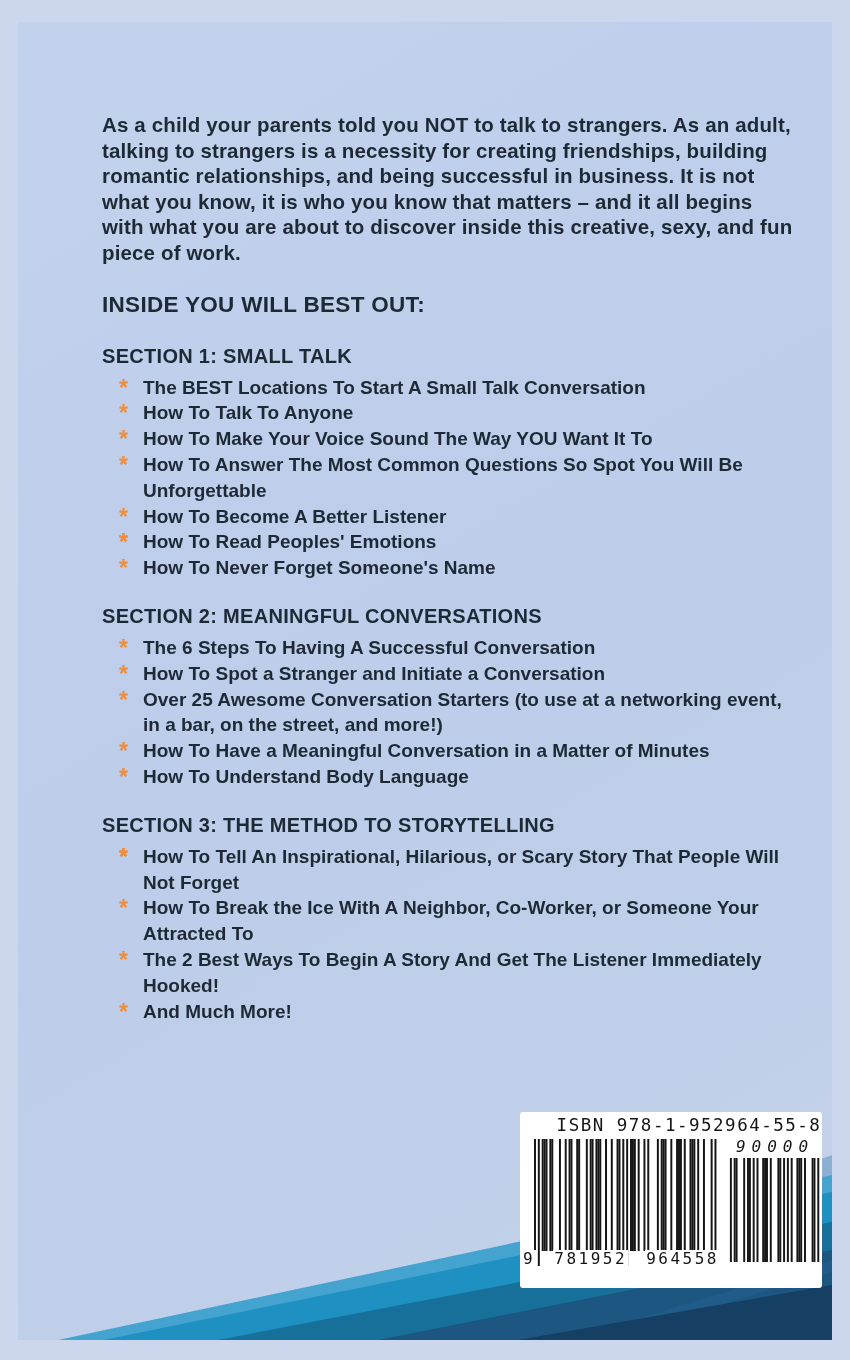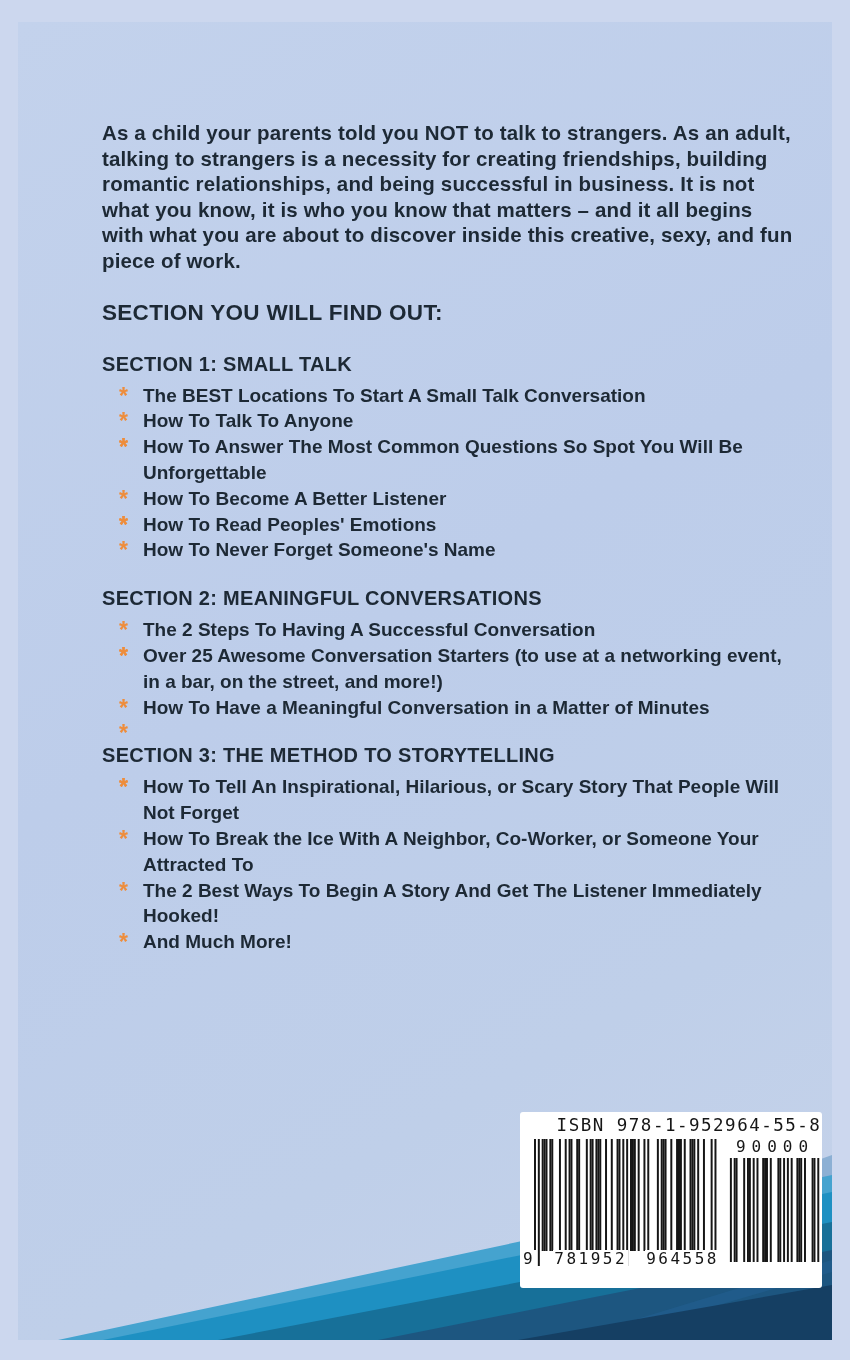--- a/index.html
+++ b/index.html
@@ -6,21 +6,21 @@
   .page{
     position:relative;width:850px;height:1360px;overflow:hidden;
     background:#ccd7ee;
     font-family:"Liberation Sans",sans-serif;
   }
   .cover{
     position:absolute;left:18px;top:22px;width:814px;height:1318px;
     background:linear-gradient(150deg,#c3d2ec 0%,#bdcdea 45%,#bfcfe9 75%,#c6d3ea 100%);
   }
   .content{
-    position:absolute;left:102px;top:120px;width:694px;
+    position:absolute;left:102px;top:112px;width:694px;
     color:#1d2935;font-weight:bold;
   }
   .intro{
     margin:0 0 26px 0;font-size:20.5px;line-height:25.6px;letter-spacing:.15px;
   }
   .find-out{
     margin:0 0 27px 0;font-size:22.5px;letter-spacing:.3px;
   }
   .section-title{
     margin:24px 0 7px 0;font-size:20px;letter-spacing:.3px;
@@ -41,21 +41,21 @@
     position:absolute;left:520px;top:1112px;width:302px;height:176px;
     background:#ffffff;border-radius:3px;color:#161616;
     font-family:"DejaVu Sans Mono",monospace;
   }
   .bc-isbn{
     position:absolute;top:3px;left:0;width:274px;text-align:center;
     font-size:17.5px;letter-spacing:1.5px;white-space:nowrap;margin-left:32px;
   }
   .bc-price{
     position:absolute;top:25px;left:204px;width:96px;text-align:center;
-    font-size:16px;letter-spacing:6px;text-indent:6px;
+    font-size:16px;letter-spacing:6px;text-indent:6px;font-style:italic;
   }
   .bc-main{position:absolute;left:14px;top:27px;width:184px;height:128px;}
   .bc-supp{position:absolute;left:208px;top:46px;width:92px;height:106px;}
   .bc-digits{
     position:absolute;left:2px;top:138px;width:198px;
     display:flex;justify-content:space-between;align-items:flex-start;
     font-size:16px;letter-spacing:2.5px;
   }
   .bc-digits span{background:#ffffff;padding:0 1px;line-height:17px;}
 </style>
@@ -70,37 +70,38 @@
     <polygon points="40,240 814,75 814,240" fill="#45a3cf"></polygon>
     <polygon points="85,240 814,92 814,240" fill="#1e90c2"></polygon>
     <polygon points="200,240 814,122 814,240" fill="#177099"></polygon>
     <polygon points="360,240 814,150 814,240" fill="#1d5680"></polygon>
     <polygon points="550,240 814,160 814,172 580,240" fill="#226091" opacity="0.55"></polygon>
     <polygon points="500,240 814,185 814,240" fill="#153f63"></polygon>
   </svg>
 
   <div class="content">
     <p class="intro">As a child your parents told you NOT to talk to strangers. As an adult, talking to strangers is a necessity for creating friendships, building romantic relationships, and being successful in business. It is not what you know, it is who you know that matters – and it all begins with what you are about to discover inside this creative, sexy, and fun piece of work.</p>
-    <h2 class="find-out">SECTION YOU WILL FIND OUT:</h2>
+    <h2 class="find-out">INSIDE YOU WILL BEST OUT:</h2>
     <div id="sections">
   <section class="section">
     <h3 class="section-title">SECTION 1: SMALL TALK</h3>
     <ul class="items">
   <li>
     <span class="star">*</span>
     <span class="item-text">The BEST Locations To Start A Small Talk Conversation</span>
   </li>
 
   <li>
     <span class="star">*</span>
     <span class="item-text">How To Talk To Anyone</span>
   </li>
 
   <li>
     <span class="star">*</span>
+    <span class="item-text">How To Make Your Voice Sound The Way YOU Want It To</span>
   </li>
 
   <li>
     <span class="star">*</span>
     <span class="item-text">How To Answer The Most Common Questions So Spot You Will Be Unforgettable</span>
   </li>
 
   <li>
     <span class="star">*</span>
     <span class="item-text">How To Become A Better Listener</span>
@@ -120,39 +121,41 @@
     <span class="item-text">How To Never Forget Someone's Name</span>
   </li>
 </ul>
   </section>
 
   <section class="section">
     <h3 class="section-title">SECTION 2: MEANINGFUL CONVERSATIONS</h3>
     <ul class="items">
   <li>
     <span class="star">*</span>
-    <span class="item-text">The 2 Steps To Having A Successful Conversation</span>
-  </li>
-
-  <li>
-    <span class="star">*</span>
+    <span class="item-text">The 6 Steps To Having A Successful Conversation</span>
+  </li>
+
+  <li>
+    <span class="star">*</span>
+    <span class="item-text">How To Spot a Stranger and Initiate a Conversation</span>
   </li>
 
   <li>
     <span class="star">*</span>
     <span class="item-text">Over 25 Awesome Conversation Starters (to use at a networking event, in a bar, on the street, and more!)</span>
   </li>
 
   <li>
     <span class="star">*</span>
     <span class="item-text">How To Have a Meaningful Conversation in a Matter of Minutes</span>
   </li>
 
   <li>
     <span class="star">*</span>
+    <span class="item-text">How To Understand Body Language</span>
   </li>
 </ul>
   </section>
 
   <section class="section">
     <h3 class="section-title">SECTION 3: THE METHOD TO STORYTELLING</h3>
     <ul class="items">
   <li>
     <span class="star">*</span>
   </li>

